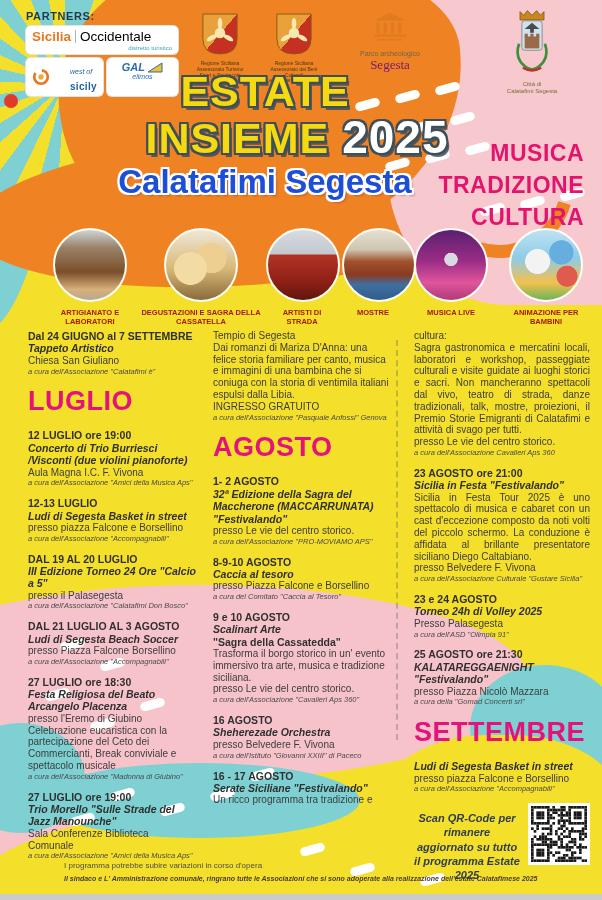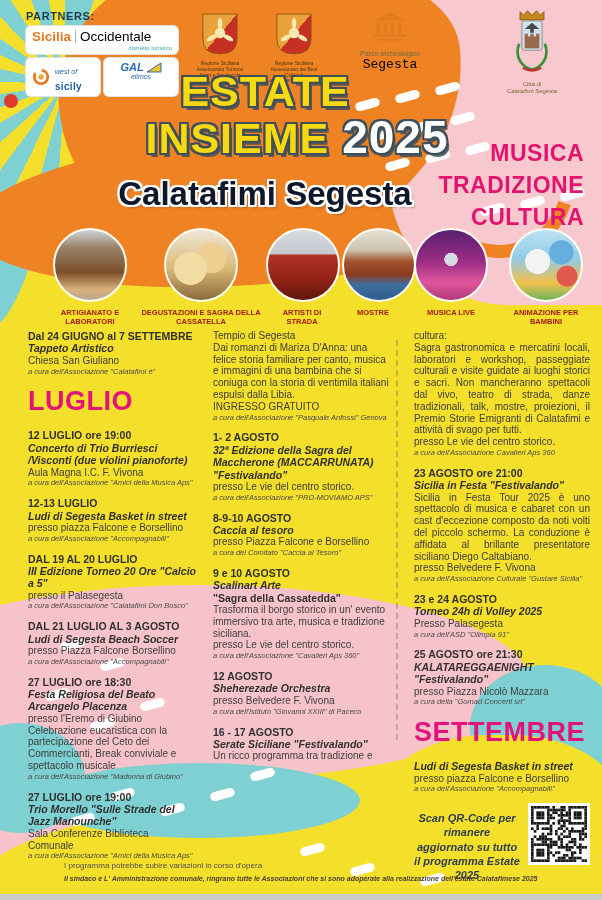--- a/index.html
+++ b/index.html
@@ -36,46 +36,46 @@
   .partners{position:absolute;left:26px;top:10px;width:152px;z-index:6;}
   .partners-label{font-weight:bold;font-size:11px;color:#1d3a4a;letter-spacing:.6px;margin-bottom:4px;}
   .logo-box{background:#fff;border-radius:5px;padding:3px 6px;margin-bottom:4px;box-shadow:0 0 0 1px #e3e3e3;}
   .lb-row{display:flex;gap:4px;}
   .lb-row .logo-box{flex:1;margin-bottom:0;}
   .sicilia-line{display:flex;align-items:baseline;gap:4px;}
   .sicilia-txt{color:#E87722;font-weight:bold;font-size:13.5px;}
   .occ-sep{width:1px;height:13px;background:#9db9c6;align-self:center;}
   .occ-txt{color:#000000;font-size:13.5px;}
   .distretto-txt{font-size:6px;color:#3FA3B5;text-align:right;margin-top:1px;}
-  .west-box{display:flex;align-items:center;gap:5px;}
+  .west-box{display:flex;align-items:center;gap:20px;}
   .west-txt{line-height:1;color:#1f5f9e;}
   .west-l1{font-size:7px;font-style:italic;}
   .west-l2{font-size:10px;font-weight:bold;letter-spacing:.3px;}
   .gal-box{display:flex;align-items:center;gap:2px;justify-content:center;}
   .gal-txt{color:#2b6cb0;font-weight:bold;font-style:italic;font-size:11px;line-height:1;}
   .elimos-txt{color:#2b6cb0;font-style:italic;font-size:7px;display:block;text-align:center;}
   .inst{position:absolute;z-index:6;text-align:center;}
   .inst-caption{font-size:5px;line-height:1.15;color:#4a3b17;margin-top:1px;white-space:pre-line;}
   .inst-t1{left:196px;top:12px;width:48px;}
   .inst-t2{left:268px;top:12px;width:52px;}
   .inst-parco{left:348px;top:12px;width:84px;}
   .parco-l1{font-size:7px;color:#6a6a45;margin-top:2px;}
-  .parco-l2{font-size:13px;color:#000000;font-family:Liberation Mono, monospace;}
+  .parco-l2{font-size:13px;color:#701a75;font-family:Liberation Serif, serif;}
   .inst-comune{left:492px;top:8px;width:80px;}
   .comune-caption{font-size:6px;color:#7a6a35;line-height:1.2;white-space:pre-line;margin-top:1px;}
 
   
   .title-block{position:absolute;left:45px;top:70px;width:440px;text-align:center;z-index:6;
     font-weight:bold;letter-spacing:1px;line-height:1.02;}
   .title-l1,.title-l2{font-size:43px;color:#F6D90F;
     text-shadow:-2px -2px 0 #3E4F5C,2px -2px 0 #3E4F5C,-2px 2px 0 #3E4F5C,2px 2px 0 #3E4F5C,
       -2px 0 0 #3E4F5C,2px 0 0 #3E4F5C,0 -2px 0 #3E4F5C,0 2px 0 #3E4F5C,3px 4px 0 rgba(62,79,92,.85);}
   .title-l2{transform:translateX(32px);}
   .title-year{color:#ffffff;font-size:46px;}
-  .title-sub{font-size:33px;color:#0f172a;margin-top:16px;letter-spacing:0;
+  .title-sub{font-size:33px;color:#1d4ed8;margin-top:4px;letter-spacing:0;
     text-shadow:-2px -2px 0 #fff,2px -2px 0 #fff,-2px 2px 0 #fff,2px 2px 0 #fff,
       -2px 0 0 #fff,2px 0 0 #fff,0 -2px 0 #fff,0 2px 0 #fff,3px 3px 2px rgba(90,40,60,.35);}
   .tagline{position:absolute;right:18px;top:137px;z-index:6;text-align:right;
     font-size:23px;font-weight:bold;color:#E3146D;line-height:1.4;letter-spacing:.5px;}
 
   
   .categories{position:absolute;left:44px;right:8px;top:228px;z-index:6;display:flex;
     justify-content:space-between;align-items:flex-start;}
   .cat-item{text-align:center;}
   .cat-item:nth-child(1){width:92px;} .cat-item:nth-child(2){width:122px;}
@@ -325,21 +325,21 @@
             <div class="ev-credit">a cura dell'Associazione "Amici della Musica Aps"</div>
           </div>
           <div class="event">
             <div class="ev-date">12-13 LUGLIO</div>
             <div class="ev-title">Ludi di Segesta Basket in street</div>
             <div class="ev-line">presso piazza Falcone e Borsellino</div>
             <div class="ev-credit">a cura dell'Associazione "Accompagnabili"</div>
           </div>
           <div class="event">
             <div class="ev-date">DAL 19 AL 20 LUGLIO</div>
-            <div class="ev-title">III Edizione Torneo 20 Ore "Calcio a 5"</div>
+            <div class="ev-title">III Edizione Torneo 24 Ore "Calcio a 5"</div>
             <div class="ev-line">presso il Palasegesta</div>
             <div class="ev-credit">a cura dell'Associazione "Calatafimi Don Bosco"</div>
           </div>
           <div class="event">
             <div class="ev-date">DAL 21 LUGLIO AL 3 AGOSTO</div>
             <div class="ev-title">Ludi di Segesta Beach Soccer</div>
             <div class="ev-line">presso Piazza Falcone Borsellino</div>
             <div class="ev-credit">a cura dell'Associazione "Accompagnabili"</div>
           </div>
           <div class="event">
@@ -358,20 +358,21 @@
         </div>
       </div>
     <div class="column col-b">
         <div id="col-1">
           <div class="event">
             <div class="ev-line">Tempio di Segesta</div>
             <div class="ev-line">Dai romanzi di Mariza D'Anna: una felice storia familiare per canto, musica e immagini di una bambina che si coniuga con la storia di ventimila italiani espulsi dalla Libia.</div>
             <div class="ev-line">INGRESSO GRATUITO</div>
             <div class="ev-credit">a cura dell'Associazione "Pasquale Anfossi" Genova</div>
           </div>
+          <div class="month-heading">AGOSTO</div>
           <div class="event">
             <div class="ev-date">1- 2 AGOSTO</div>
             <div class="ev-title">32ª Edizione della Sagra del Maccherone (MACCARRUNATA) "Festivalando"</div>
             <div class="ev-line">presso Le vie del centro storico.</div>
             <div class="ev-credit">a cura dell'Associazione "PRO-MOVIAMO APS"</div>
           </div>
           <div class="event">
             <div class="ev-date">8-9-10 AGOSTO</div>
             <div class="ev-title">Caccia al tesoro</div>
             <div class="ev-line">presso Piazza Falcone e Borsellino</div>
@@ -379,21 +380,21 @@
           </div>
           <div class="event">
             <div class="ev-date">9 e 10 AGOSTO</div>
             <div class="ev-title">Scalinart Arte</div>
             <div class="ev-sub">"Sagra della Cassatedda"</div>
             <div class="ev-line">Trasforma il borgo storico in un' evento immersivo tra arte, musica e tradizione siciliana.</div>
             <div class="ev-line">presso Le vie del centro storico.</div>
             <div class="ev-credit">a cura dell'Associazione "Cavalieri Aps 360"</div>
           </div>
           <div class="event">
-            <div class="ev-date">12 AGOSTO</div>
+            <div class="ev-date">16 AGOSTO</div>
             <div class="ev-title">Sheherezade Orchestra</div>
             <div class="ev-line">presso Belvedere F. Vivona</div>
             <div class="ev-credit">a cura dell'Istituto "Giovanni XXIII" di Paceco</div>
           </div>
           <div class="event">
             <div class="ev-date">16 - 17 AGOSTO</div>
             <div class="ev-title">Serate Siciliane "Festivalando"</div>
             <div class="ev-line">Un ricco programma tra tradizione e</div>
           </div>
         </div>

